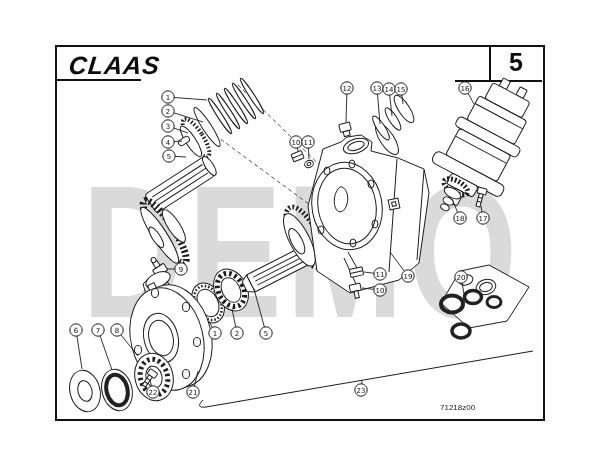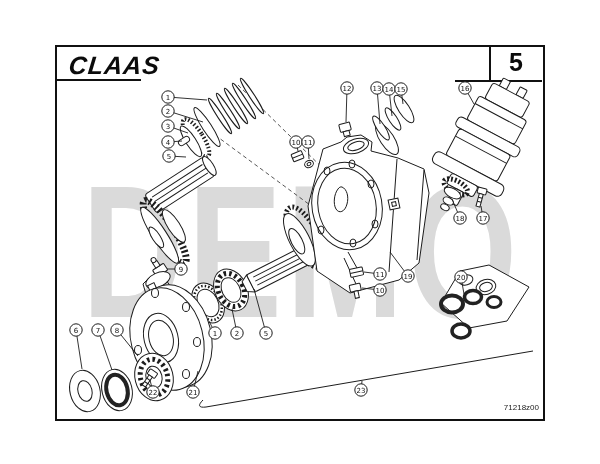--- a/index.html
+++ b/index.html
@@ -9,21 +9,21 @@
   .logo{position:absolute;left:69px;top:51px;font-size:25px;font-weight:bold;font-style:italic;
         letter-spacing:1px;color:#0b0b0b;transform:skewX(-6deg);}
   .logo-rule{position:absolute;left:57px;top:79px;width:84px;border-top:2px solid #111;}
   .pagebox-vline{position:absolute;left:489px;top:46px;width:0;height:34px;border-left:2px solid #111;}
   .pagebox-hline{position:absolute;left:455px;top:80px;width:87px;border-top:2px solid #111;}
   .page-number{position:absolute;left:491px;top:48px;width:50px;text-align:center;
         font-size:25px;font-weight:bold;color:#0b0b0b;}
   .watermark{position:absolute;left:82px;top:156px;font-size:190px;font-weight:bold;line-height:1;
         color:#dadada;letter-spacing:6px;transform:scaleX(0.74);transform-origin:left top;
         z-index:1;user-select:none;}
-  .drawing-number{position:absolute;left:440px;top:403px;width:99px;text-align:right;
+  .drawing-number{position:absolute;left:440px;top:403px;width:99px;
         font-size:8px;color:#222;z-index:3;}
   svg#diagram{position:absolute;left:0;top:0;z-index:2;}
   svg .part{stroke:#1c1c1c;stroke-width:1;fill:#fff;}
   svg .ln{stroke:#1c1c1c;stroke-width:1;fill:none;}
   svg .teeth{fill:none;stroke:#1c1c1c;}
   svg .oring{fill:none;stroke:#222;}
   svg .dash{stroke:#444;stroke-width:0.9;stroke-dasharray:4 3;fill:none;}
   #callout-layer line{stroke:#1c1c1c;stroke-width:0.9;}
   #callout-layer circle{fill:#fff;stroke:#1c1c1c;stroke-width:1;}
   #callout-layer text{font-family:"DejaVu Sans",sans-serif;font-size:7px;text-anchor:middle;fill:#111;}

